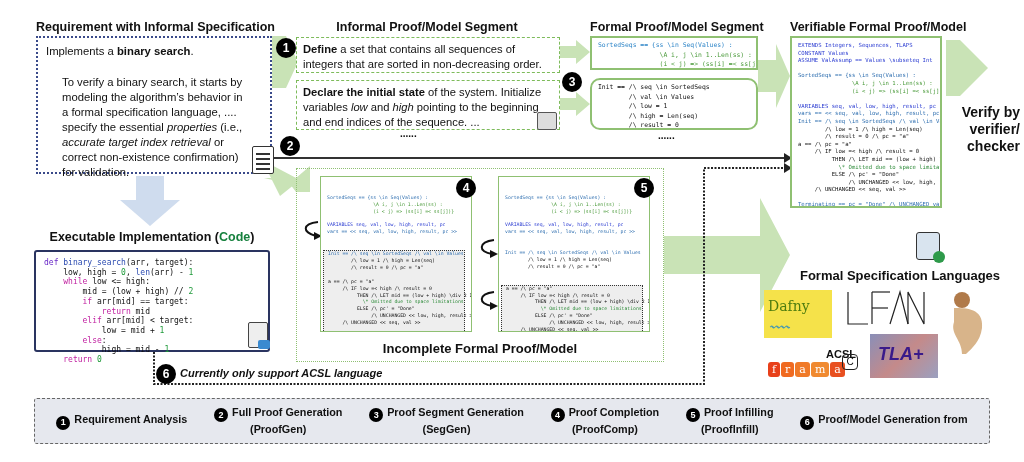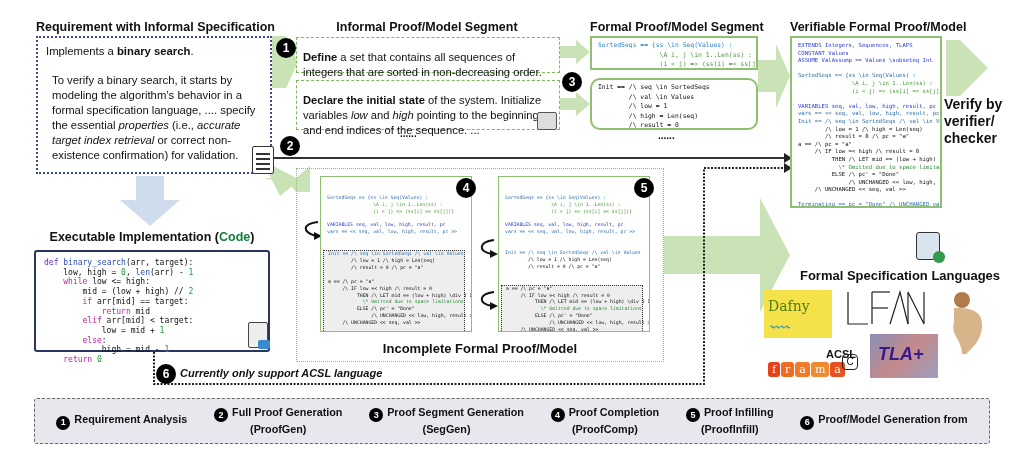--- a/index.html
+++ b/index.html
@@ -8,21 +8,21 @@
   .abs { position: absolute; }
   .heading { font-weight: bold; font-size: 12.5px; text-align: center; white-space: nowrap; }
   .mono { font-family: "DejaVu Sans Mono", monospace; }
   .badge { display: inline-flex; align-items: center; justify-content: center; background: #000; color: #fff; border-radius: 50%; font-weight: bold; }
   .badge-lg { width: 20px; height: 20px; font-size: 12px; }
   .badge-sm { width: 14px; height: 14px; font-size: 9px; }
   
   #req-box { left: 36px; top: 36px; width: 236px; height: 138px; border: 2px dotted #3a4a8a; padding: 6px 8px; font-size: 11.3px; line-height: 15px; }
   #req-box p { margin-bottom: 14px; }
   
-  .inf-box { border: 1.5px dashed #7dbb5a; padding: 12px 6px; font-size: 11.2px; line-height: 15px; background: #fff; }
+  .inf-box { border: 1.5px dashed #7dbb5a; padding: 4px 6px; font-size: 11.2px; line-height: 15px; background: #fff; }
   
   .formal-box { border: 2px solid #8fc072; background: #fff; padding: 3px 6px; font-size: 6.4px; line-height: 9.5px; white-space: pre; overflow: hidden; }
   .fn { color: #2f86c8; }
   .gr { color: #4a9a3a; }
   
   #verifiable { left: 790px; top: 36px; width: 152px; height: 172px; border: 2px solid #8fc072; padding: 4px 6px; font-size: 5.6px; line-height: 7.6px; white-space: pre; overflow: hidden; }
   
   #incomplete-outer { left: 296px; top: 168px; width: 368px; height: 194px; border: 1.5px dotted #8fc072; }
   .inc-box { border: 1.5px solid #8fc072; background: #fff; padding: 4px 6px; font-size: 4.8px; line-height: 6.9px; white-space: pre; overflow: hidden; }
   .inner-dotted { border: 1.5px dotted #333; background: #eeeeee; }
@@ -74,21 +74,21 @@
   <polygon points="490,302 498,306 490,310" fill="#111"></polygon>
 </svg>
 
 <div class="abs heading" style="left:36px;top:20px;width:236px;">Requirement with Informal Specification</div>
 <div class="abs heading" style="left:296px;top:20px;width:262px;">Informal Proof/Model Segment</div>
 <div class="abs heading" style="left:590px;top:20px;width:168px;">Formal Proof/Model Segment</div>
 <div class="abs heading" style="left:790px;top:20px;width:152px;">Verifiable Formal Proof/Model</div>
 
 <div class="abs" id="req-box">
   <p><span>Implements a </span><b>binary search</b><span>.</span></p>
-  <p style="margin:6px"><span>To verify a binary search, it starts by modeling the algorithm’s behavior in a formal specification language, .... specify the essential </span><i>properties</i><span> (i.e., </span><i>accurate target index retrieval</i><span> or correct non-existence confirmation) for validation.</span></p>
+  <p style="margin:16px"><span>To verify a binary search, it starts by modeling the algorithm’s behavior in a formal specification language, .... specify the essential </span><i>properties</i><span> (i.e., </span><i>accurate target index retrieval</i><span> or correct non-existence confirmation) for validation.</span></p>
 </div>
 <div class="abs doc-icon" style="left:252px;top:146px;">
   <div style="margin:6px 3px 0;height:2px;background:#333"></div>
   <div style="margin:3px 3px 0;height:2px;background:#333"></div>
   <div style="margin:3px 3px 0;height:2px;background:#333"></div>
   <div style="margin:3px 3px 0;height:2px;background:#333"></div>
 </div>
 
 <span class="abs badge badge-lg" style="left:276px;top:38px;">1</span>
 <span class="abs badge badge-lg" style="left:280px;top:136px;">2</span>
@@ -104,21 +104,21 @@
 <div class="abs" style="left:400px;top:128px;font-size:10px;font-weight:bold;">......</div>
 
 <div class="abs formal-box mono" style="left:590px;top:36px;width:168px;height:34px;"><div class="fn">SortedSeqs == {ss \in Seq(Values) :</div><div class="gr">                \A i, j \in 1..Len(ss) :</div><div class="gr">                (i &lt; j) =&gt; (ss[i] =&lt; ss[j])}</div></div>
 <div class="abs formal-box mono" style="left:590px;top:78px;width:168px;height:52px;border-radius:10px;"><div>Init == /\ seq \in SortedSeqs</div><div>        /\ val \in Values</div><div>        /\ low = 1</div><div>        /\ high = Len(seq)</div><div>        /\ result = 0</div></div>
 <div class="abs" style="left:658px;top:130px;font-size:10px;font-weight:bold;">......</div>
 
 <div class="abs mono" id="verifiable"><div style="color: rgb(42, 59, 209);">EXTENDS Integers, Sequences, TLAPS</div><div style="color: rgb(42, 59, 209);">CONSTANT Values</div><div style="color: rgb(42, 59, 209);">ASSUME ValAssump == Values \subseteq Int</div><div> </div><div style="color: rgb(47, 111, 176);">SortedSeqs == {ss \in Seq(Values) :</div><div style="color: rgb(74, 154, 58);">                \A i, j \in 1..Len(ss) :</div><div style="color: rgb(74, 154, 58);">                (i &lt; j) =&gt; (ss[i] =&lt; ss[j])}</div><div> </div><div style="color: rgb(42, 59, 209);">VARIABLES seq, val, low, high, result, pc</div><div style="color: rgb(47, 111, 176);">vars == &lt;&lt; seq, val, low, high, result, pc &gt;&gt;</div><div style="color: rgb(47, 111, 176);">Init == /\ seq \in SortedSeqs /\ val \in Values</div><div>        /\ low = 1 /\ high = Len(seq)</div><div>        /\ result = 0 /\ pc = "a"</div><div>a == /\ pc = "a"</div><div>     /\ IF low =&lt; high /\ result = 0</div><div>          THEN /\ LET mid == (low + high) \div 2 IN</div><div style="color: rgb(46, 139, 58);">            \* Omitted due to space limitations</div><div>          ELSE /\ pc' = "Done"</div><div>               /\ UNCHANGED &lt;&lt; low, high, result &gt;&gt;</div><div>     /\ UNCHANGED &lt;&lt; seq, val &gt;&gt;</div><div> </div><div style="color: rgb(47, 111, 176);">Terminating == pc = "Done" /\ UNCHANGED vars</div></div>
 <div class="abs" style="left:916px;top:232px;width:24px;height:28px;background:#d9e4ef;border:1.5px solid #333;border-radius:3px;">
   <div style="position:absolute;right:-6px;bottom:-4px;width:12px;height:12px;border-radius:50%;background:#2e9a4a;"></div>
 </div>
-<div class="abs" style="left:944px;top:96px;width:76px;font-weight:bold;font-size:14px;line-height:17px;text-align:left;">Verify by verifier/ checker</div>
+<div class="abs" style="left:944px;top:104px;width:76px;font-weight:bold;font-size:14px;line-height:17px;text-align:right;">Verify by verifier/ checker</div>
 
 <div class="abs" id="incomplete-outer"></div>
 <div class="abs inc-box mono" style="left:320px;top:176px;width:152px;height:156px;">
   <div id="inc4-top"><div style="color: rgb(47, 111, 176);">SortedSeqs == {ss \in Seq(Values) :</div><div style="color: rgb(74, 154, 58);">                \A i, j \in 1..Len(ss) :</div><div style="color: rgb(74, 154, 58);">                (i &lt; j) =&gt; (ss[i] =&lt; ss[j])}</div><div> </div><div style="color: rgb(42, 59, 209);">VARIABLES seq, val, low, high, result, pc</div><div style="color: rgb(47, 111, 176);">vars == &lt;&lt; seq, val, low, high, result, pc &gt;&gt;</div></div>
   <div id="inc4-inner" class="inner-dotted" style="margin-left:-4px;padding-left:4px;"><div style="color: rgb(47, 111, 176);">Init == /\ seq \in SortedSeqs /\ val \in Values</div><div>        /\ low = 1 /\ high = Len(seq)</div><div>        /\ result = 0 /\ pc = "a"</div><div> </div><div>a == /\ pc = "a"</div><div>     /\ IF low =&lt; high /\ result = 0</div><div>          THEN /\ LET mid == (low + high) \div 2 IN</div><div style="color: rgb(46, 139, 58);">            \* Omitted due to space limitations</div><div>          ELSE /\ pc' = "Done"</div><div>               /\ UNCHANGED &lt;&lt; low, high, result &gt;&gt;</div><div>     /\ UNCHANGED &lt;&lt; seq, val &gt;&gt;</div><div> </div></div>
 </div>
 <span class="abs badge badge-lg" style="left:456px;top:178px;">4</span>
 <div class="abs inc-box mono" style="left:498px;top:176px;width:152px;height:156px;">
   <div id="inc5-top"><div style="color: rgb(47, 111, 176);">SortedSeqs == {ss \in Seq(Values) :</div><div style="color: rgb(74, 154, 58);">                \A i, j \in 1..Len(ss) :</div><div style="color: rgb(74, 154, 58);">                (i &lt; j) =&gt; (ss[i] =&lt; ss[j])}</div><div> </div><div style="color: rgb(42, 59, 209);">VARIABLES seq, val, low, high, result, pc</div><div style="color: rgb(47, 111, 176);">vars == &lt;&lt; seq, val, low, high, result, pc &gt;&gt;</div></div>
   <div id="inc5-init"><div style="color: rgb(47, 111, 176);">Init == /\ seq \in SortedSeqs /\ val \in Values</div><div>        /\ low = 1 /\ high = Len(seq)</div><div>        /\ result = 0 /\ pc = "a"</div></div>

